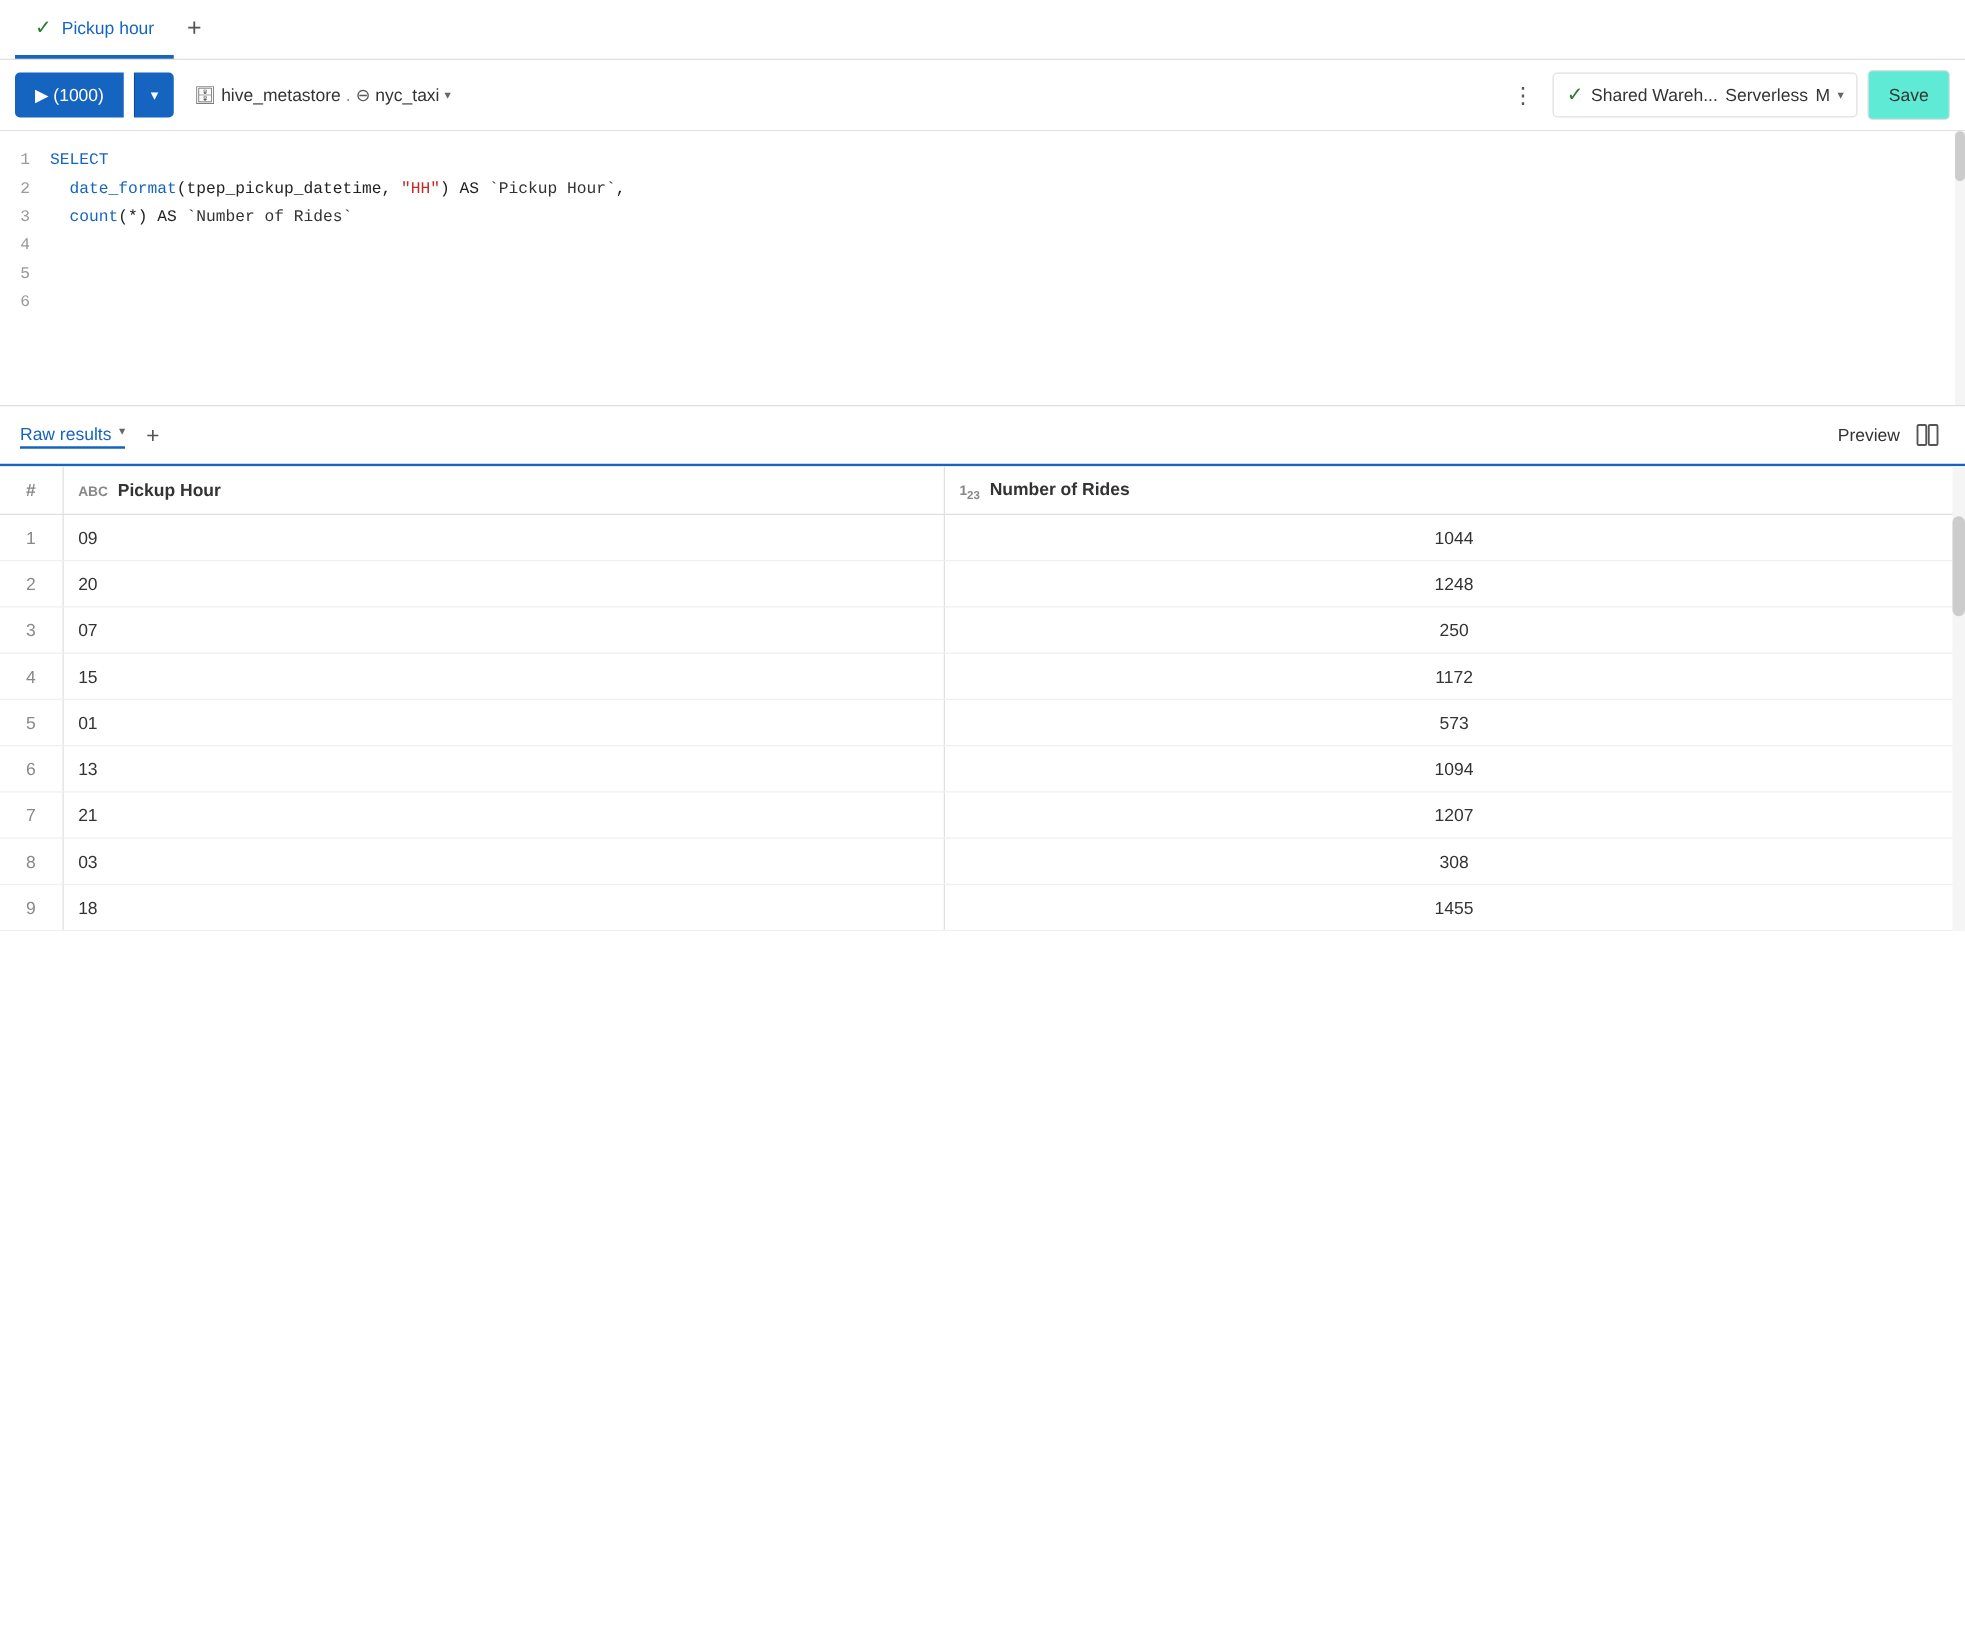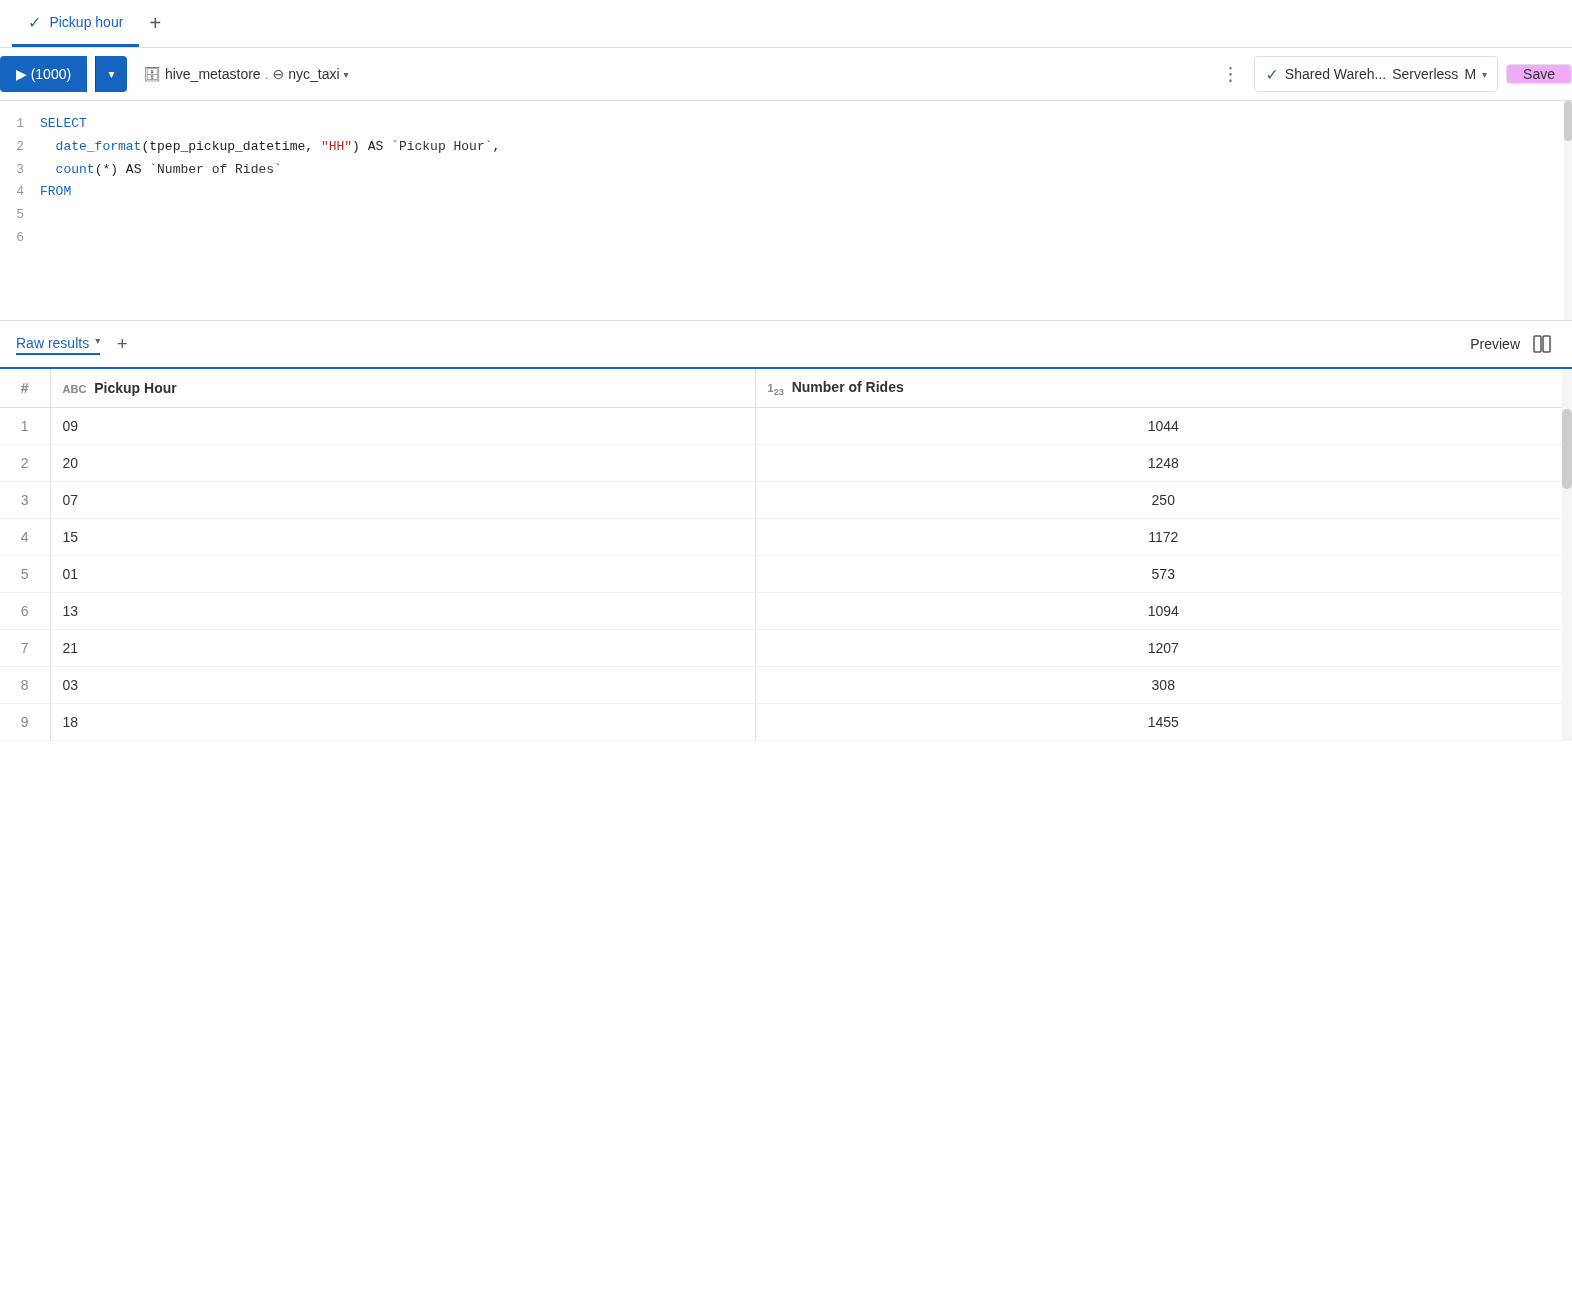--- a/index.html
+++ b/index.html
@@ -35,21 +35,21 @@
       height: 32px;
       cursor: pointer;
       color: #555;
       font-size: 20px;
     }
 
     
     .toolbar {
       display: flex;
       align-items: center;
-      padding: 8px 0;
+      padding: 8px 12px;
       gap: 8px;
       border-bottom: 1px solid #e0e0e0;
       background: #fff;
     }
     .run-btn {
       display: flex;
       align-items: center;
       background: #1565c0;
       color: #fff;
       border: none;
@@ -110,22 +110,22 @@
       height: 36px;
       cursor: pointer;
       font-size: 14px;
       color: #333;
     }
     .warehouse-check { color: #2e7d32; font-size: 16px; }
     .save-btn {
       border: 1px solid #e0e0e0;
       border-radius: 4px;
       padding: 0 16px;
-      height: 20px;
-      background: #f0abfc;
+      height: 40px;
+      background: #5eead4;
       font-size: 14px;
       color: #333;
       cursor: pointer;
     }
 
     
     .editor {
       background: #fff;
       padding: 12px 0;
       border-bottom: 1px solid #e0e0e0;
@@ -326,21 +326,20 @@
   <div class="editor-line">
     <span class="line-num">2</span>
     <span class="line-content">  <span class="fn">date_format</span>(tpep_pickup_datetime, <span class="str">"HH"</span>) AS <span class="bt">`Pickup Hour`</span>,</span>
   </div>
   <div class="editor-line">
     <span class="line-num">3</span>
     <span class="line-content">  <span class="fn">count</span>(*) AS <span class="bt">`Number of Rides`</span></span>
   </div>
   <div class="editor-line">
     <span class="line-num">4</span>
-    <span class="line-content"><span class="kw">FROM</span></span>
   </div>
   <div class="editor-line">
     <span class="line-num">5</span>
   </div>
   <div class="editor-line">
     <span class="line-num">6</span>
   </div>
   <div class="editor-scrollbar">
     <div class="editor-scrollbar-thumb"></div>
   </div>

